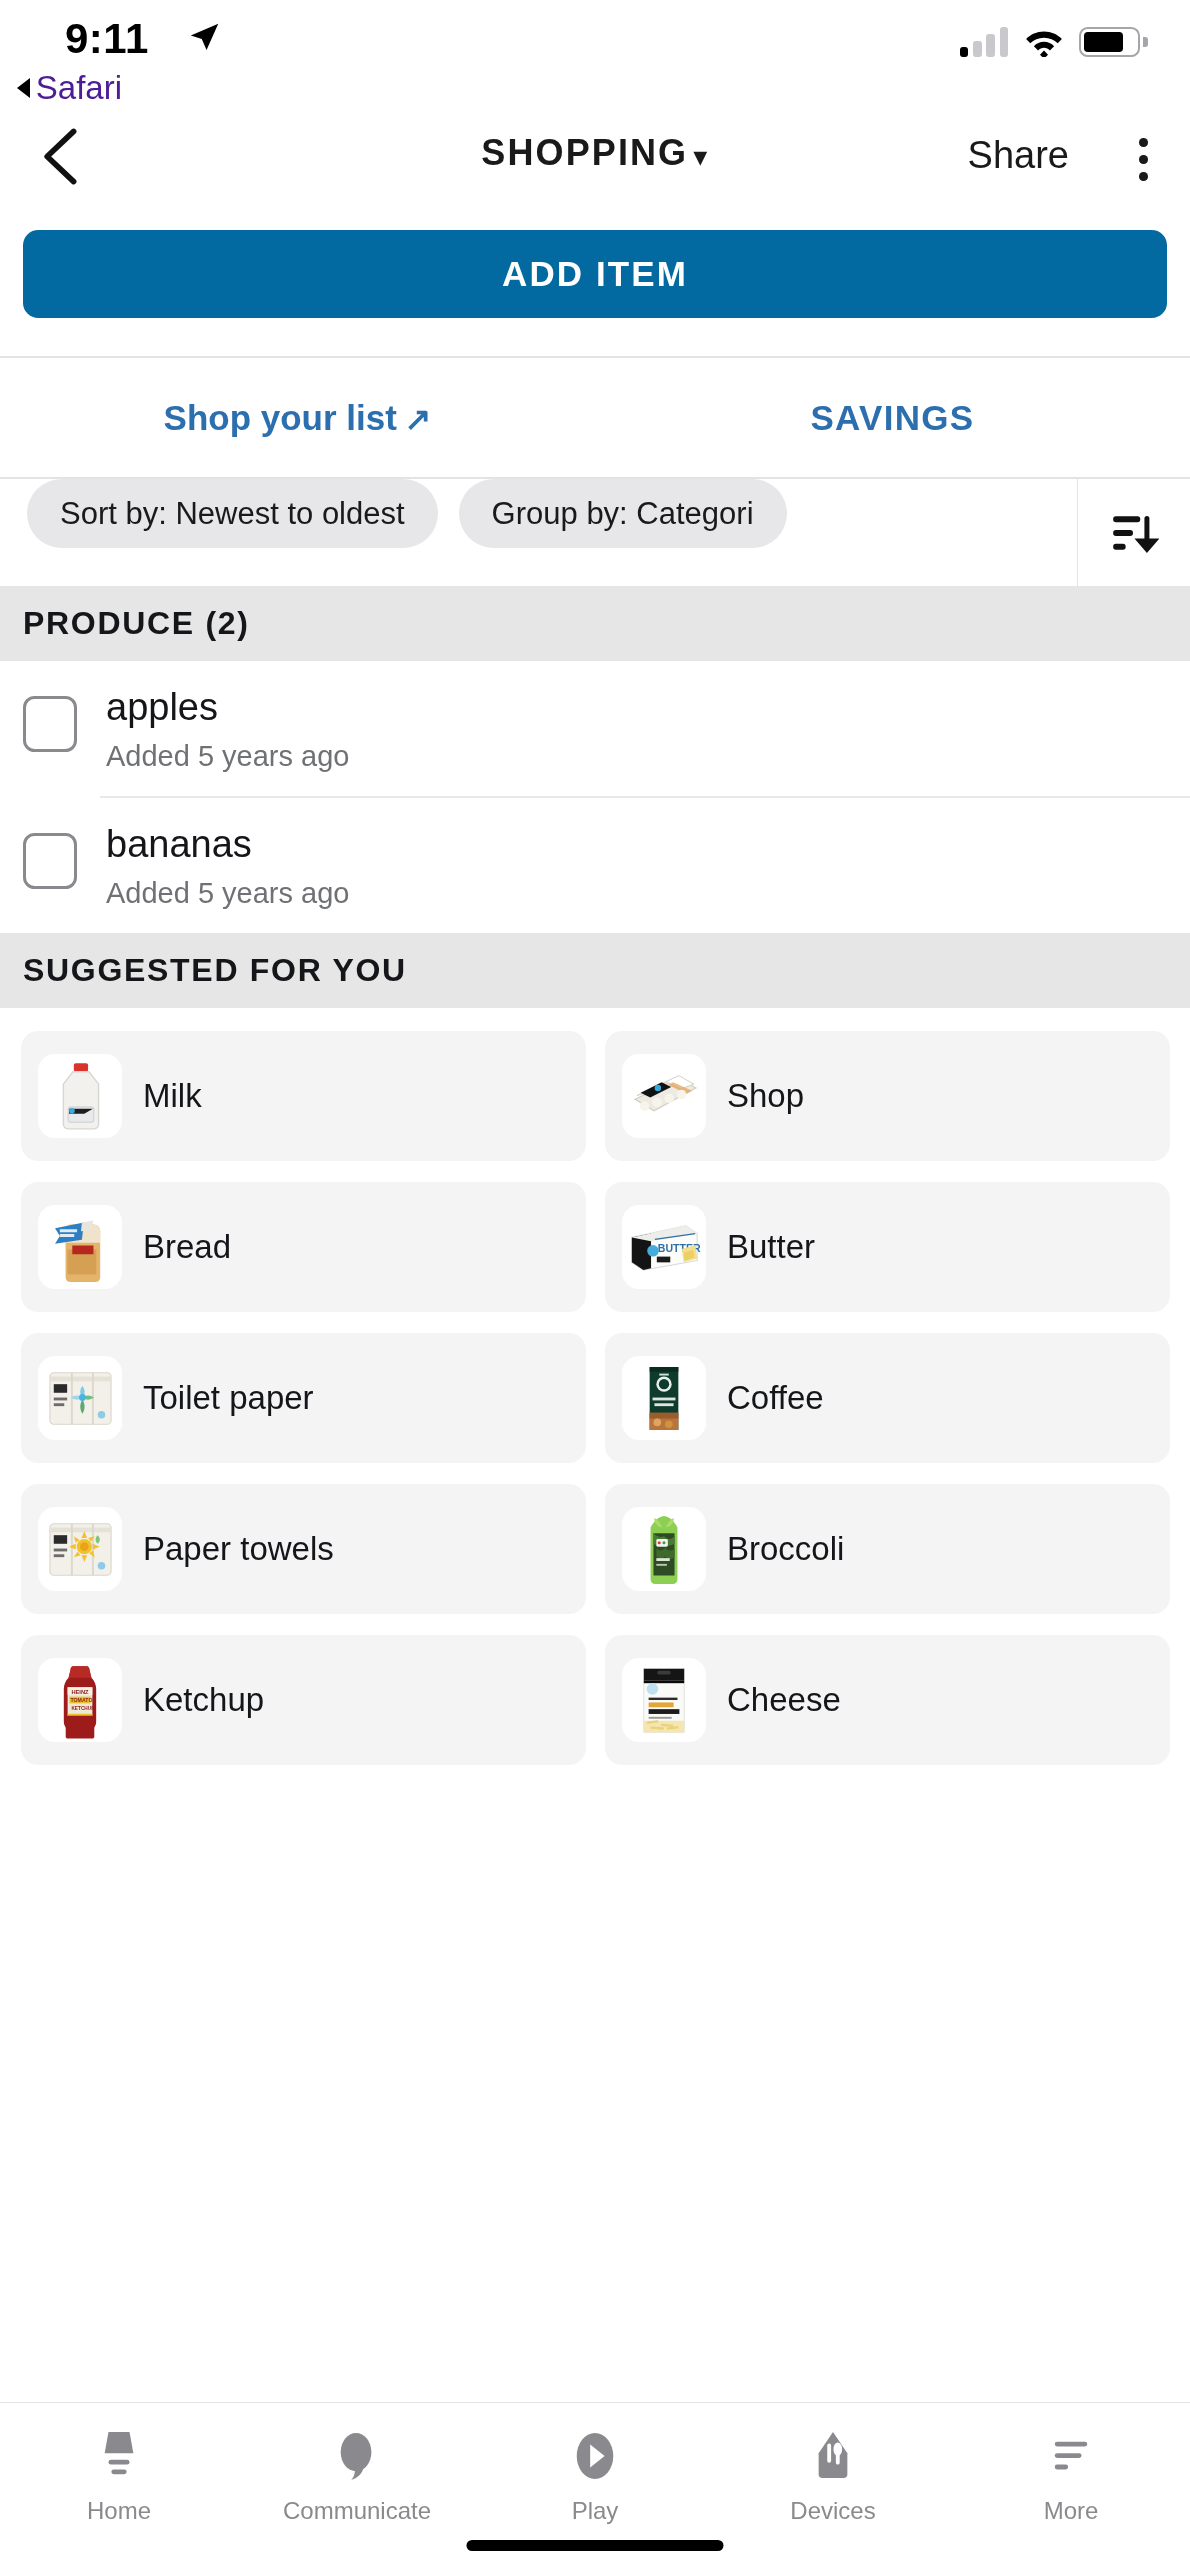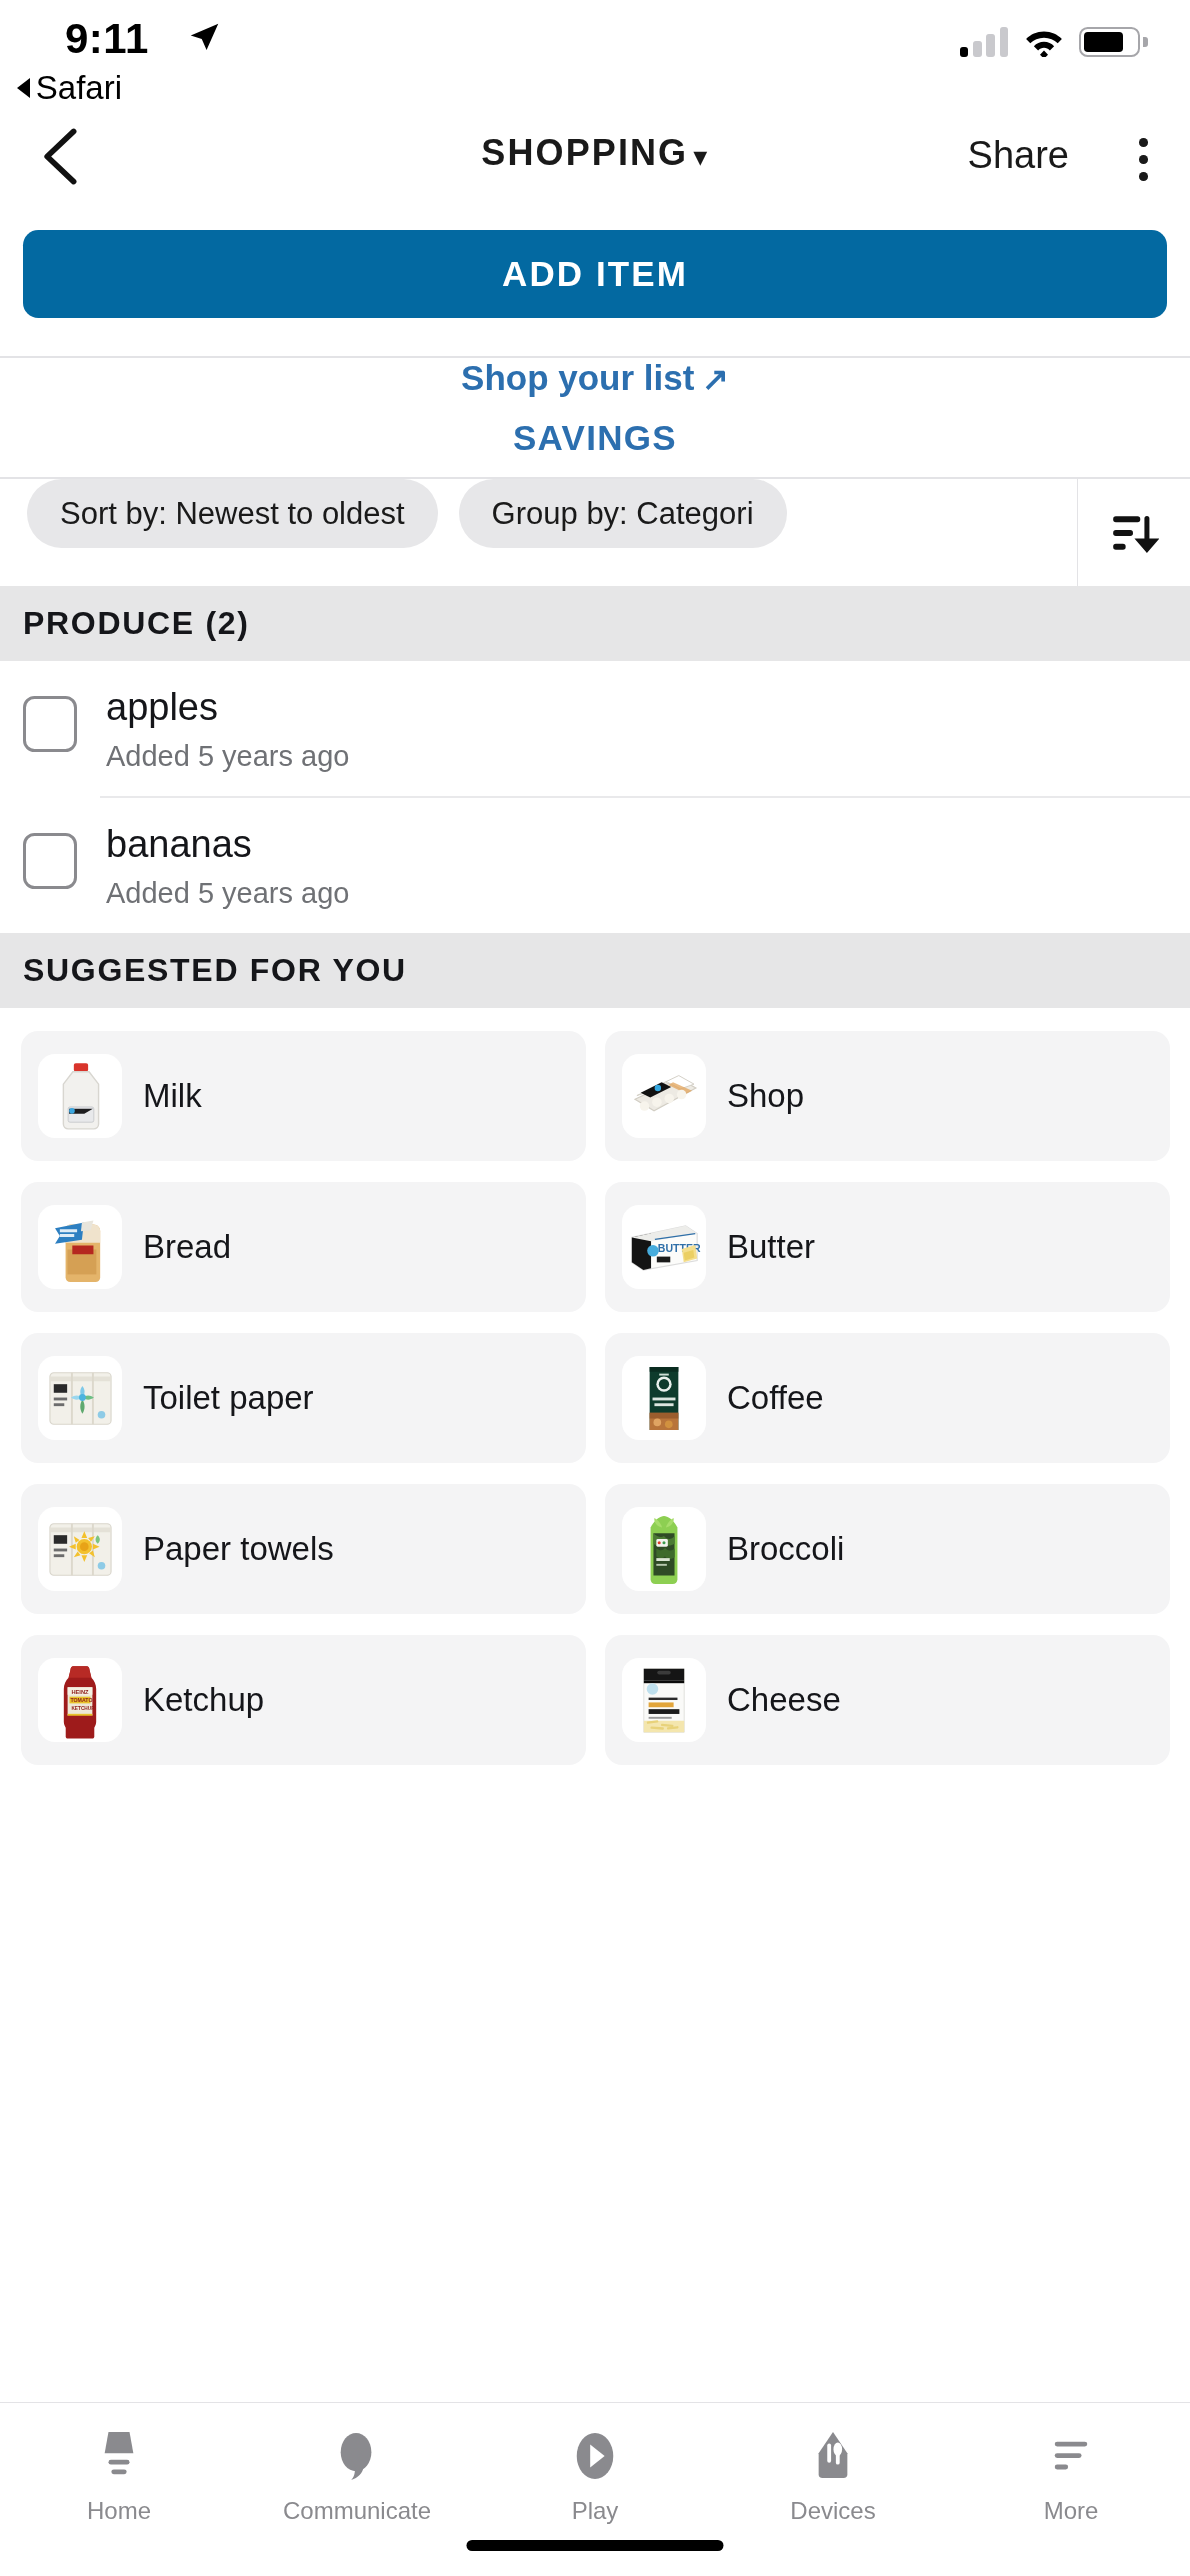--- a/index.html
+++ b/index.html
@@ -13,21 +13,21 @@
 
   
   .statusbar { position: relative; height: 119px; }
   .sb-time {
     position: absolute; left: 65px; top: 15.3px;
     font-size: 42px; font-weight: 700; color: #000; letter-spacing: 0.5px;
   }
   .sb-loc { position: absolute; left: 188px; top: 21px; width: 33px; height: 33px; }
   .sb-backapp {
     position: absolute; left: 17px; top: 69px;
-    font-size: 33px; color: #000000; display: flex; align-items: center; gap: 5.8px;
+    font-size: 33px; color: #4c1d95; display: flex; align-items: center; gap: 5.8px;
   }
   .sb-backapp .tri {
     width: 0; height: 0;
     border-top: 10.5px solid transparent; border-bottom: 10.5px solid transparent;
     border-right: 13.4px solid #000;
   }
   .sb-right { position: absolute; right: 50px; top: 27px; display: flex; align-items: flex-end; gap: 15.3px; }
   .bars { display: flex; align-items: flex-end; gap: 4.8px; height: 29px; }
   .bars i { display: block; width: 8.6px; border-radius: 2.9px; background: #c9c9cd; }
   .bars i.on { background: #000; }
@@ -76,21 +76,20 @@
     color: #fff; font-size: 35px; font-weight: 700; letter-spacing: 2.1px;
     border: none; width: 100%; cursor: pointer;
   }
 
   .hairline { height: 1.9px; background: #e3e3e6; }
 
   
   .linkrow {
     height: 119px; display: flex; align-items: center;
     background: #fff;
-    flex-direction: column;
   }
   .linkrow > div { flex: 1; text-align: center; }
   .link-shop { font-size: 35px; font-weight: 700; color: #2C6FAF; }
   .link-shop .arr { font-size: 32px; margin-left: 7.7px; display: inline-block; }
   .link-sav { font-size: 35px; font-weight: 700; letter-spacing: 1.3px; color: #2C6FAF; }
 
   
   .filters { position: relative; height: 107px; background: #fff; }
   .chips { position: absolute; left: 0; top: 0; height: 107px; display: flex; align-items: flex-start; gap: 21px; padding-left: 27px; }
   .chip {

